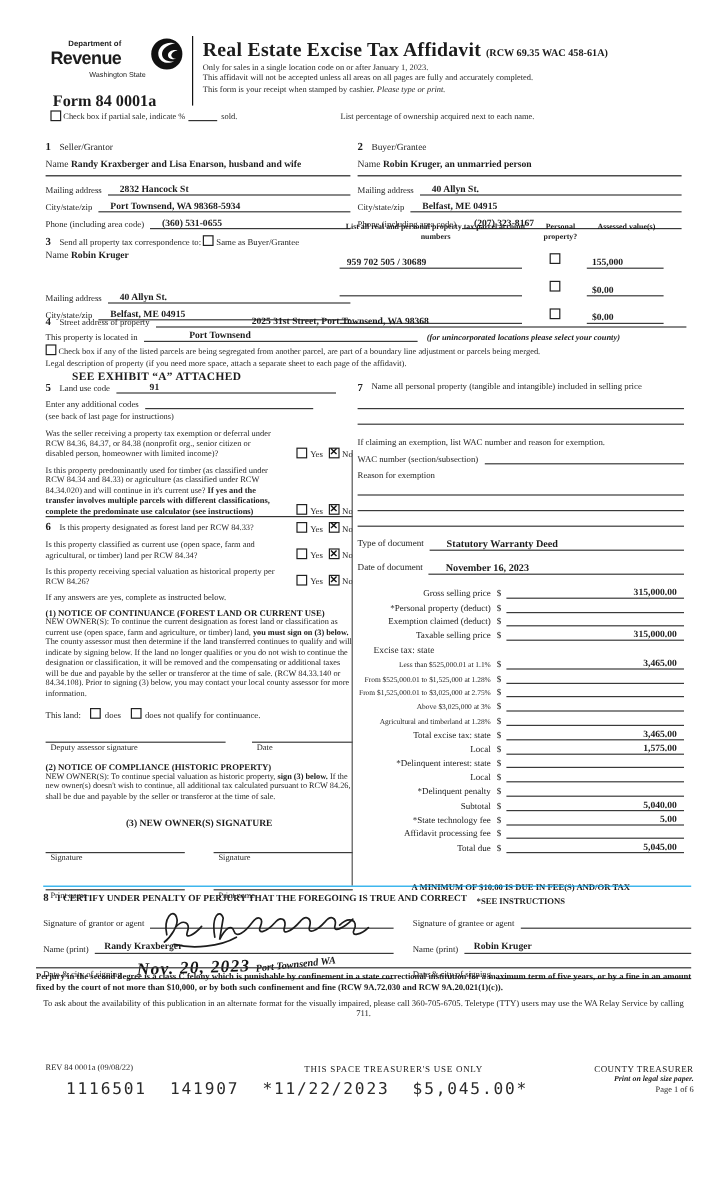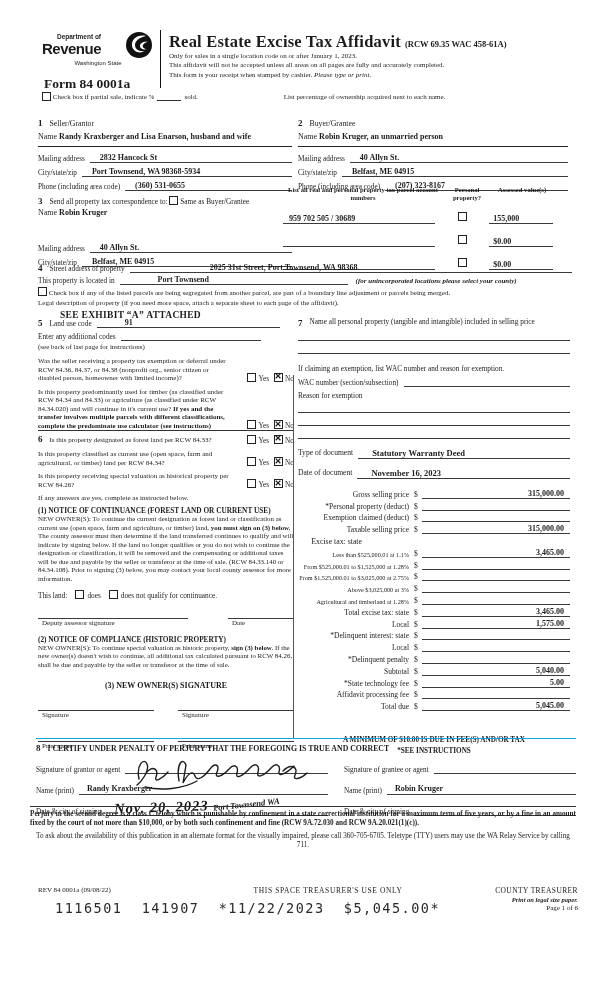--- a/index.html
+++ b/index.html
@@ -59,21 +59,21 @@
   .sec5{top:318px;left:38px;width:256px;}
   .sec6{top:430px;left:38px;width:256px;border-top:1px solid #333;padding-top:3px;}
   .q-row{display:flex;margin-bottom:5px;}
   .q-text{width:192px;font-size:7px;line-height:1.22;}
   .q-yesno{margin-left:auto;white-space:nowrap;align-self:flex-end;font-size:7.3px;}
   .q-yesno .cb{margin-right:2px;margin-left:5px;}
   .para{font-size:6.9px;line-height:1.24;text-align:left;}
   .ntitle{font-size:7.3px;font-weight:bold;margin-top:4px;}
   .this-land{font-size:7.3px;margin:6px 0 8px 0;}
   .this-land .cb{margin:0 3px 0 8px;}
-  .dep-row{display:flex;gap:40px;margin-top:8px;}
+  .dep-row{display:flex;gap:22px;margin-top:8px;}
   .dep-cell1{width:150px;}.dep-cell2{flex:1;}
   .u-line{border-bottom:1px solid #3a3a3a;height:10px;}
   .u-cap{font-size:7px;padding-left:4px;}
   .owner-sig-title{text-align:center;font-weight:bold;font-size:8px;margin:12px 0 10px 0;}
   .sig-grid{display:flex;gap:24px;margin-top:8px;}
   .sig-cell{flex:1;}
 
   .sec7{top:318px;left:298px;width:272px;}
   .sec7-title{display:flex;}
   .sec7-title .q-text{width:auto;font-size:7.3px;}

